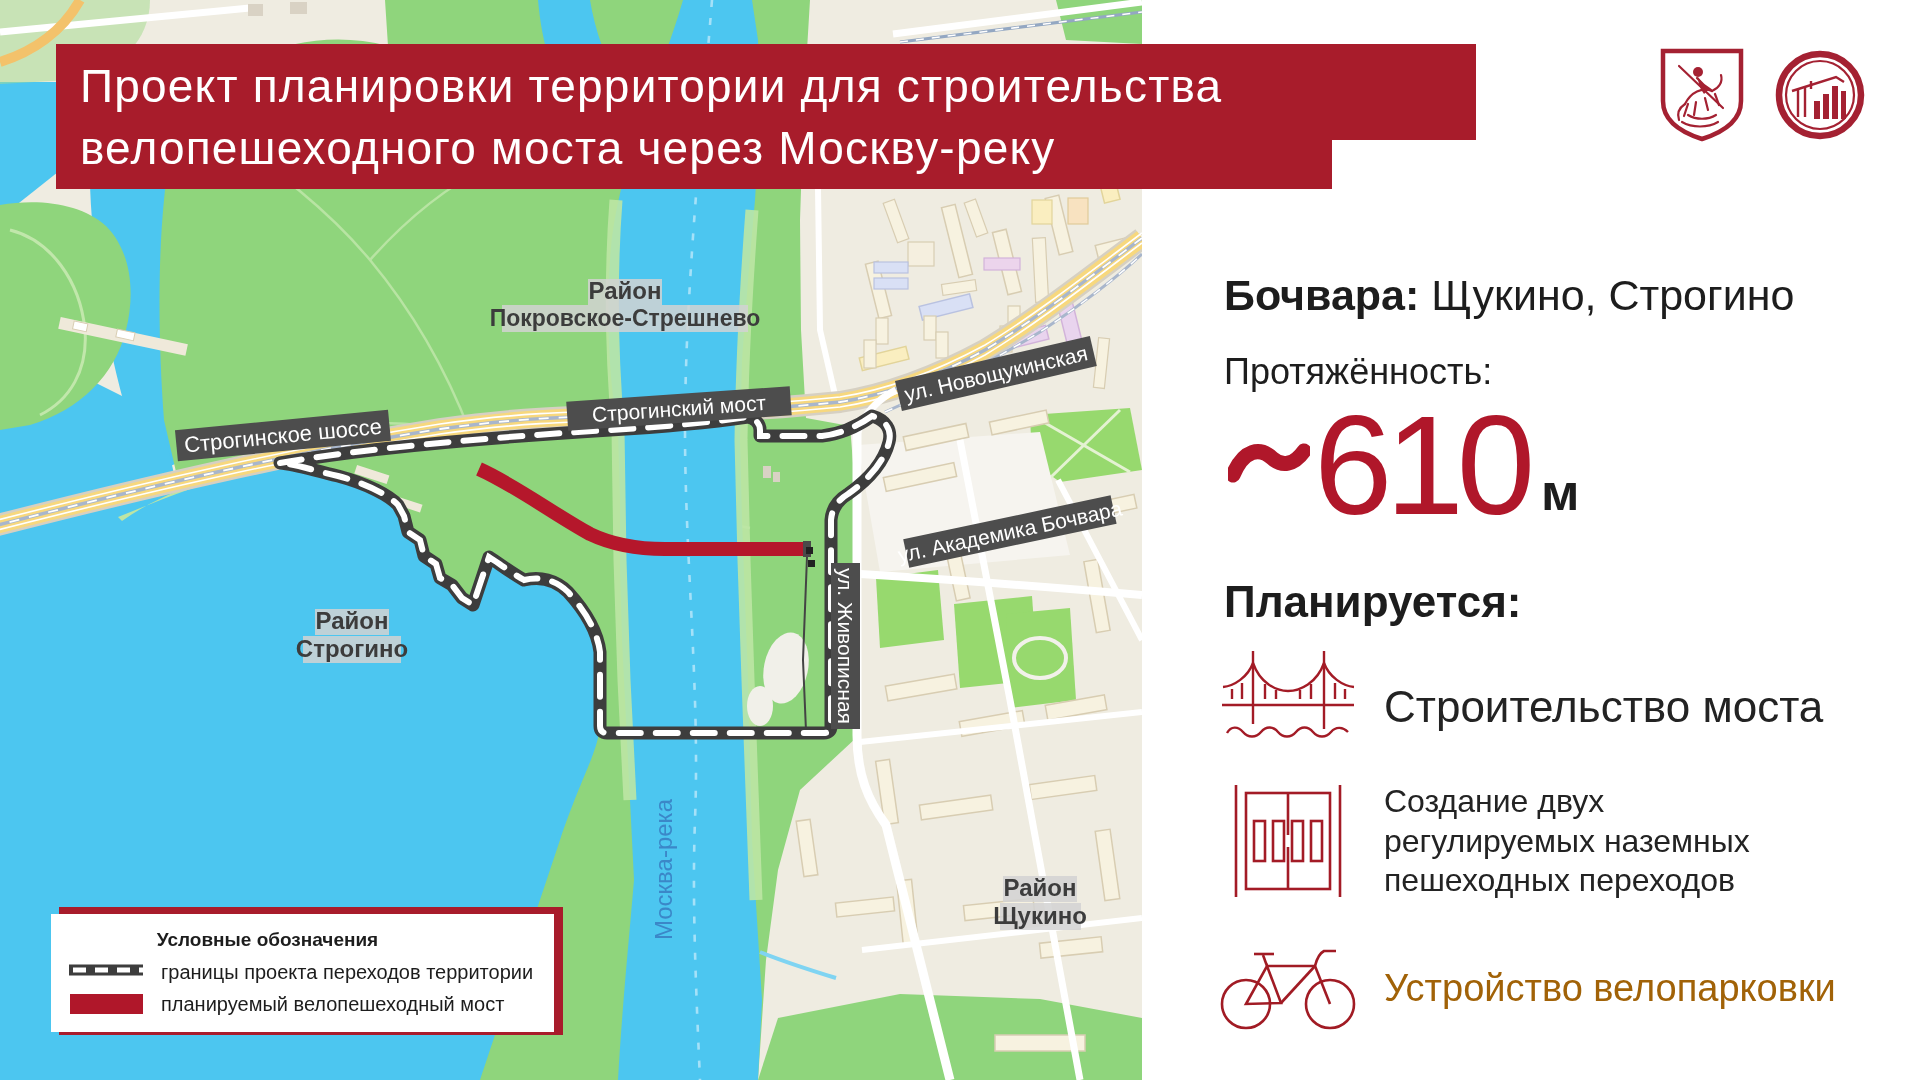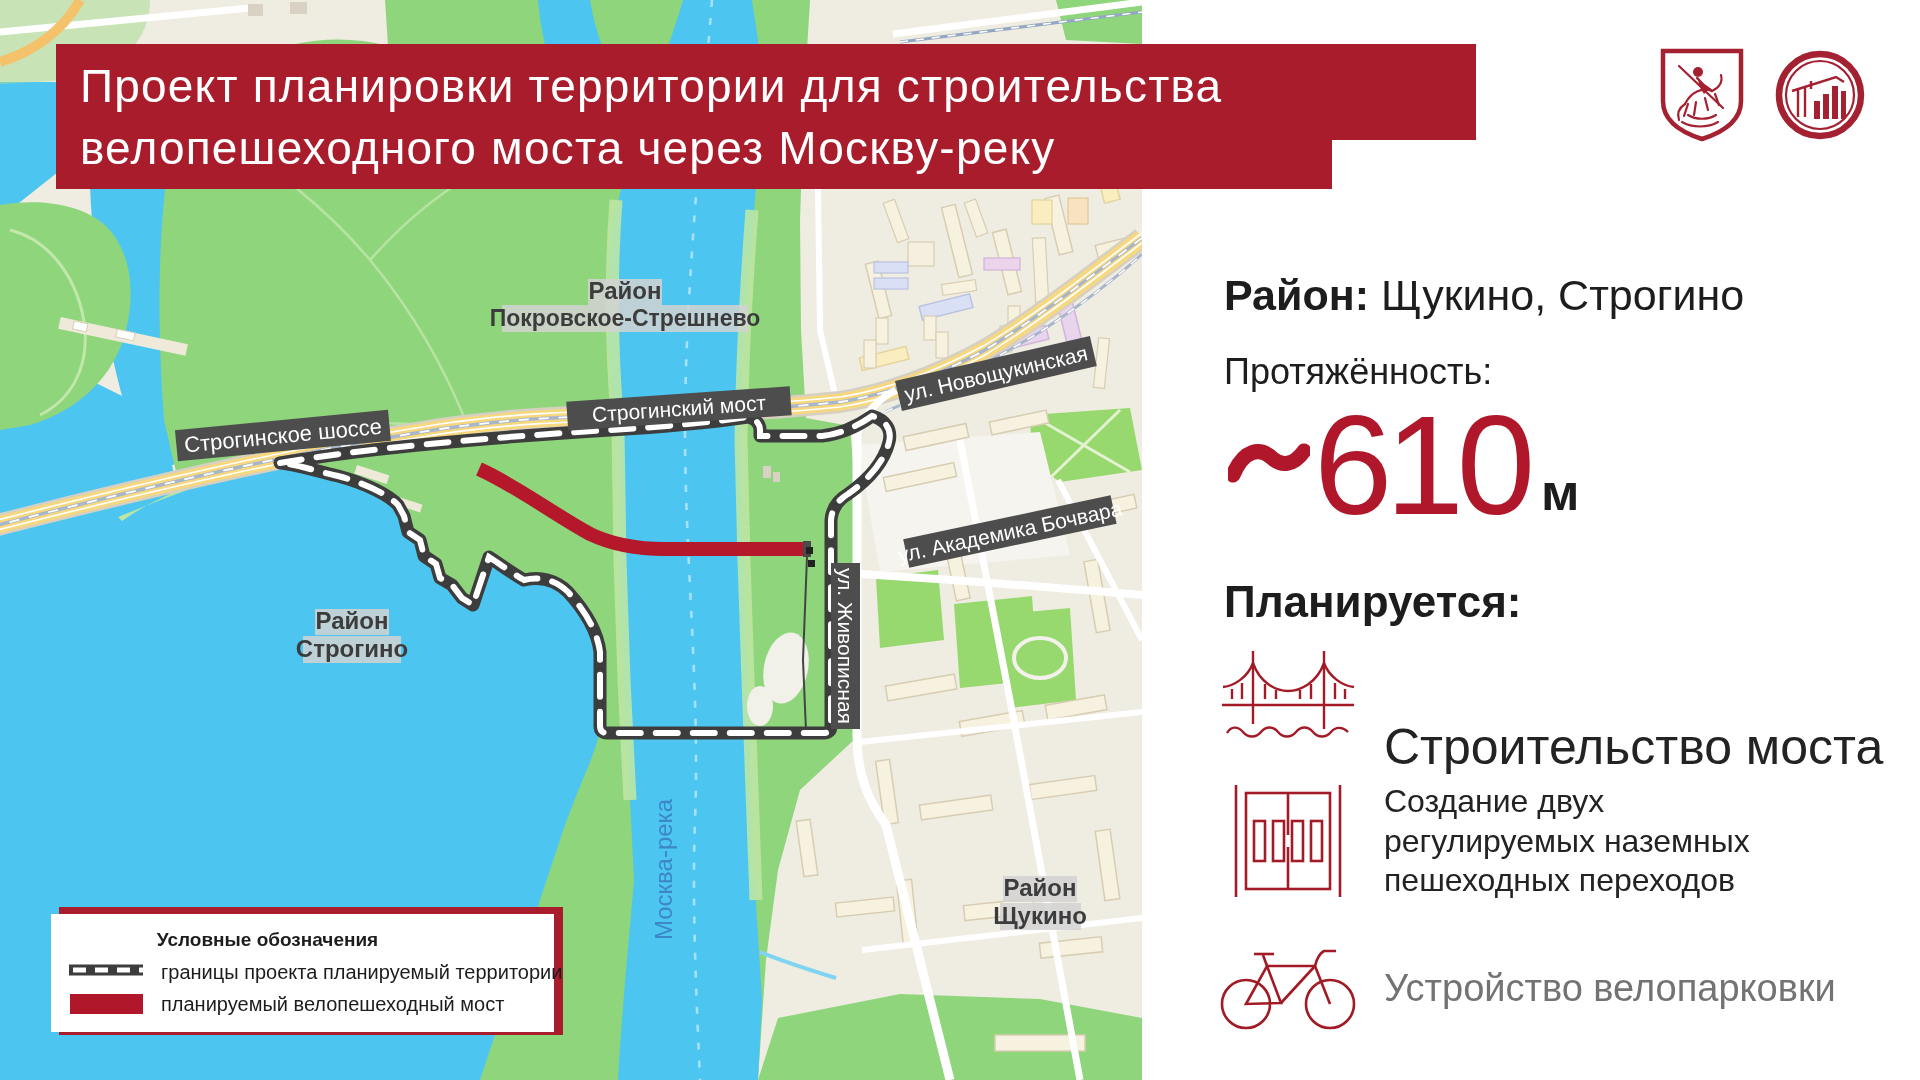--- a/index.html
+++ b/index.html
@@ -277,21 +277,21 @@
   </g>
   <g fill="#a42132">
     <rect x="40" y="52" width="6" height="18"></rect>
     <rect x="49" y="45" width="6" height="25"></rect>
     <rect x="58" y="37" width="6" height="33"></rect>
     <rect x="67" y="42" width="5" height="28"></rect>
   </g>
 </svg>
 
 <div class="abs" style="left:1224px;top:271px;font-size:43px;color:#1d1d1d;white-space:nowrap;">
-  <b>Район:</b> Щукино, Строгино
+  <b>Бочвара:</b> Щукино, Строгино
 </div>
 
 <div class="abs" style="left:1224px;top:351px;font-size:36px;font-weight:normal;color:#1d1d1d;white-space:nowrap;">
   Протяжённость:
 </div>
 
 <svg class="abs" style="left:1228px;top:441px" width="82" height="44" viewBox="0 0 82 44">
   <path d="M5,34 C16,8 32,6 44,17 C54,26 66,24 76,10" fill="none" stroke="#b0172a" stroke-width="15" stroke-linecap="round"></path>
 </svg>
 
@@ -316,21 +316,21 @@
     <path d="M45,41 L45,56"></path>
       <path d="M56,47 L56,56"></path>
     <path d="M80,47 L80,56"></path>
       <path d="M91,41 L91,56"></path>
     <path d="M115,40 L115,56"></path>
       <path d="M125,46 L125,56"></path>
     <path d="M7,90 C11,83 18,83 23,89 C28,95 36,95 41,89 C46,83 53,83 58,89 C63,95 71,95 76,89 C81,83 88,83 93,89 C98,95 106,95 111,89 C116,83 123,84 128,89"></path>
   </g>
 </svg>
 
-<div class="abs" style="left:1384px;top:682px;font-size:50px;color:#232323;white-space:nowrap;margin-top:36px;">Строительство моста</div>
+<div class="abs" style="left:1384px;top:682px;font-size:44px;color:#232323;white-space:nowrap;">Строительство моста</div>
 
 <svg class="abs" style="left:1232px;top:783px" width="112" height="116" viewBox="0 0 112 116">
   <g stroke="#a31b26" stroke-width="2.6" fill="none">
     <path d="M4,2 L4,114"></path>
     <path d="M108,2 L108,114"></path>
     <rect x="14" y="10" width="84" height="96"></rect>
     <path d="M56,10 L56,52"></path>
     <path d="M56,64 L56,106"></path>
     <rect x="22" y="38" width="11" height="40"></rect>
     <rect x="41" y="38" width="11" height="40"></rect>
@@ -350,30 +350,30 @@
     <path d="M26,61 L47,23 L61,60 Z"></path>
     <path d="M47,23 L95,23"></path>
     <path d="M61,60 L95,23"></path>
     <path d="M95,23 L110,61"></path>
     <path d="M95,23 C97,15 100,10 104,8 L116,8"></path>
     <path d="M47,23 L43,12"></path>
     <path d="M34,11 L54,11"></path>
   </g>
 </svg>
 
-<div class="abs" style="left:1384px;top:967px;font-size:38px;color:#737373;white-space:nowrap;">Устройство велопарковки</div>
+<div class="abs" style="left:1384px;top:967px;font-size:38px;color:#a16207;white-space:nowrap;">Устройство велопарковки</div>
 
 <div class="abs" style="left:59px;top:907px;width:504px;height:128px;background:#a81c2b;"></div>
 
 <div class="abs" style="left:51px;top:914px;width:503px;height:118px;background:#ffffff;"></div>
 
 <div class="abs" style="left:51px;top:929px;width:433px;text-align:center;font-size:19px;font-weight:bold;color:#1d1d1d;">Условные обозначения</div>
 
 <svg class="abs" style="left:69px;top:962px" width="74" height="16" viewBox="0 0 74 16">
   <line x1="0" y1="8" x2="74" y2="8" stroke="#3d3d3d" stroke-width="11"></line>
   <line x1="4" y1="8" x2="74" y2="8" stroke="#ffffff" stroke-width="5" stroke-dasharray="13 9"></line>
 </svg>
 
-<div class="abs" style="left:161px;top:961px;font-size:20px;color:#1d1d1d;white-space:nowrap;">границы проекта планируемый территории</div>
+<div class="abs" style="left:161px;top:961px;font-size:20px;color:#1d1d1d;white-space:nowrap;">границы проекта переходов территории</div>
 
 <div class="abs" style="left:70px;top:994px;width:73px;height:20px;background:#b0172a;"></div>
 
 <div class="abs" style="left:161px;top:993px;font-size:20px;color:#1d1d1d;white-space:nowrap;">планируемый велопешеходный мост</div>
 
 </body></html>

